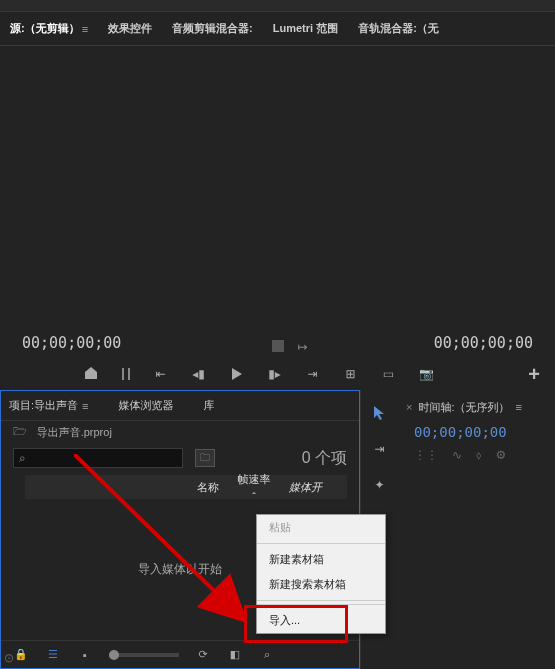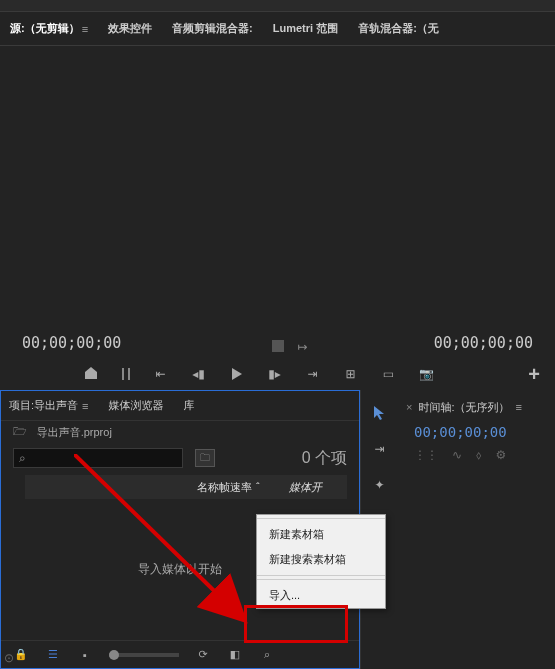--- a/index.html
+++ b/index.html
@@ -14,31 +14,31 @@
     .monitor .time-right { position: absolute; right: 22px; bottom: 38px; color: #ccc; font-family: monospace; font-size: 15px; }
     .monitor .mid-icons { position: absolute; left: 50%; bottom: 38px; margin-left: -6px; display: flex; gap: 14px; }
     .monitor .mid-icons span { width: 12px; height: 12px; display: inline-block; }
     .transport { position: absolute; bottom: 0; left: 0; right: 0; height: 32px; display: flex; align-items: center; justify-content: center; gap: 24px; padding: 0 14px; }
     .transport .spacer { flex: 1; }
     .transport .tbtn { width: 14px; height: 14px; display: flex; align-items: center; justify-content: center; color: #aaa; }
     .transport .play { width: 0; height: 0; border-left: 10px solid #aaa; border-top: 6px solid transparent; border-bottom: 6px solid transparent; }
     .transport .plus { color: #bbb; font-size: 20px; font-weight: bold; }
     .lower { display: flex; height: 279px; }
     .project-panel { width: 360px; border: 1px solid #2a6dd6; background: #232323; position: relative; display: flex; flex-direction: column; }
-    .project-tabs { display: flex; height: 30px; align-items: center; padding: 0 8px 0 8px; gap: 20px; border-bottom: 1px solid #333; }
+    .project-tabs { display: flex; height: 30px; align-items: center; padding: 0 8px 0 8px; gap: 30px; border-bottom: 1px solid #333; }
     .project-tabs .ptab { font-size: 11px; color: #ccc; display: flex; align-items: center; }
     .project-tabs .ptab .burger { margin-left: 4px; color: #aaa; }
     .project-file { display: flex; align-items: center; height: 22px; padding: 0 12px; gap: 10px; color: #aaa; font-size: 11px; }
     .search-row { display: flex; align-items: center; height: 30px; padding: 0 12px; gap: 12px; }
     .search-row input { flex: 1; max-width: 170px; height: 20px; background: #111; border: 1px solid #3a3a3a; color: #bbb; padding: 0 24px 0 6px; font-size: 11px; }
     .search-row .new-bin-icon { width: 20px; height: 18px; background: #333; border: 1px solid #555; display: flex; align-items: center; justify-content: center; color: #aaa; font-size: 10px; }
     .search-row .count { margin-left: auto; color: #aaa; font-size: 16px; }
     .list-header { display: flex; height: 24px; align-items: center; background: #2c2c2c; padding: 0 8px; font-size: 11px; color: #ddd; margin: 2px 12px 0 24px; }
     .list-header .col-name { flex: 1; padding-left: 12px; text-align: right; }
-    .list-header .col-fps { width: 70px; display: flex; align-items: center; gap: 4px; }
+    .list-header .col-fps { width: 70px; display: flex; align-items: center; gap: 4px; flex-direction: column; }
     .list-header .col-media { width: 50px; font-style: italic; }
     .project-body { flex: 1; display: flex; align-items: center; justify-content: center; color: #aaa; font-size: 12px; position: relative; }
     .project-bottom { height: 28px; display: flex; align-items: center; gap: 16px; padding: 0 12px; border-top: 1px solid #333; }
     .pbtn { width: 16px; height: 16px; display: flex; align-items: center; justify-content: center; color: #aaa; font-size: 11px; }
     .slider { width: 70px; height: 4px; background: #444; position: relative; }
     .slider .thumb { position: absolute; left: 0; top: -3px; width: 10px; height: 10px; border-radius: 50%; background: #888; }
     .tool-strip { width: 38px; background: #232323; border-left: 1px solid #333; display: flex; flex-direction: column; align-items: center; padding-top: 12px; gap: 14px; }
     .tool-strip .tool { width: 22px; height: 22px; display: flex; align-items: center; justify-content: center; color: #aaa; }
     .timeline-panel { flex: 1; background: #232323; padding: 6px 8px; }
     .timeline-tabs { display: flex; align-items: center; height: 22px; gap: 6px; font-size: 11px; color: #ccc; }
@@ -169,20 +169,21 @@
     <div class="timeline-icons">
       <span>⋮⋮</span>
       <span>∿</span>
       <span>⬨</span>
       <span>⚙</span>
     </div>
   </div>
 </div>
 
 <div class="context-menu">
+  <div class="item disabled">粘贴</div>
   <div class="sep"></div>
   <div class="item">新建素材箱</div>
   <div class="item">新建搜索素材箱</div>
   <div class="sep"></div>
   <div class="sep"></div>
   <div class="item">导入...</div>
 
 </div>
 
 <div class="red-box"></div>

